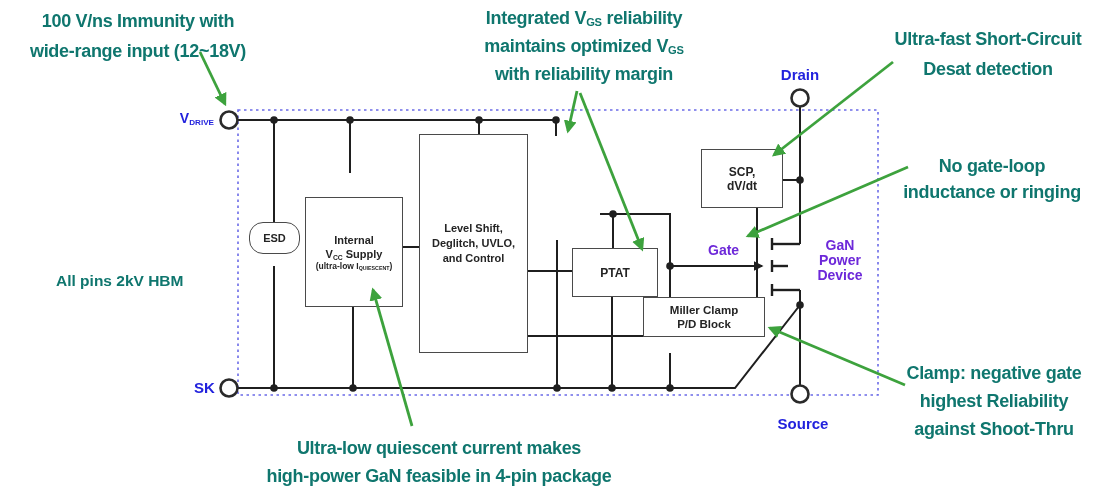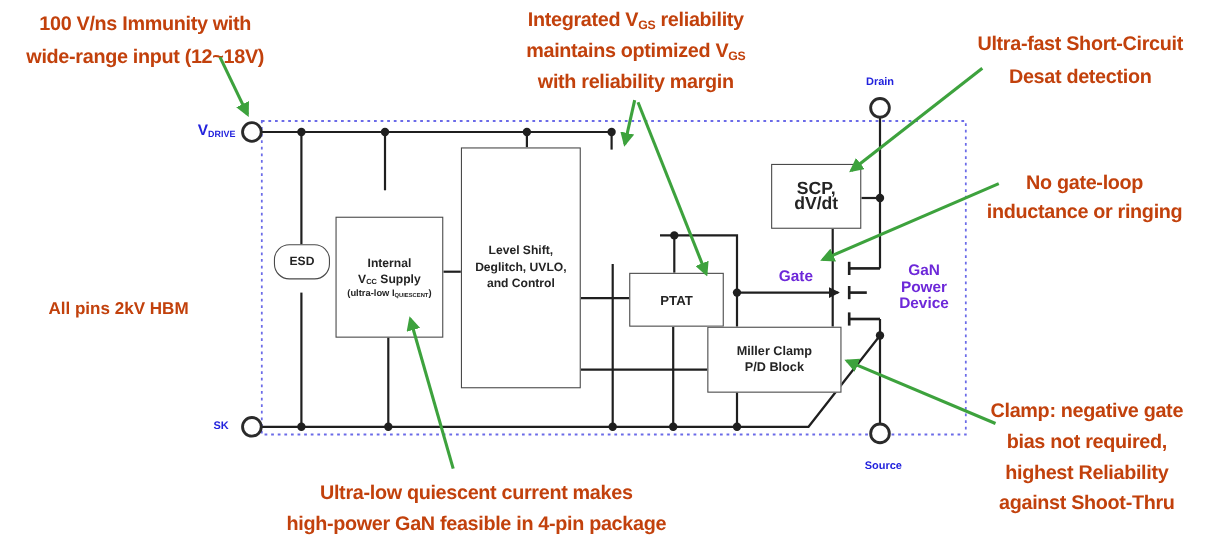--- a/index.html
+++ b/index.html
@@ -15,28 +15,28 @@
   .block {
     position:absolute; z-index:1; background:#fff;
     border:1.5px solid #4a4a4a; color:#242424; font-weight:bold;
     display:flex; flex-direction:column; align-items:center; justify-content:center;
     text-align:center; font-size:11px; line-height:14px; letter-spacing:0;
   }
   .block .tiny { font-size:8.5px; line-height:11px; white-space:nowrap; }
   .block sub, .pin sub, .ann sub { font-size:62%; line-height:0; vertical-align:-0.22em; font-weight:bold; }
 
   .ann {
-    position:absolute; z-index:2; color:#c2410c; font-weight:bold;
-    text-align:center; font-size:18px; line-height:28px; letter-spacing:-0.3px;
+    position:absolute; z-index:2; color:#0f766e; font-weight:bold;
+    text-align:center; font-size:18px; line-height:28px; letter-spacing:-0.3px;padding-left:12px;
   }
   .ann.left-align { text-align:left;margin-top:36px; }
 
   .pin {
     position:absolute; z-index:2; color:#2222dd; font-weight:bold;
-    font-size:10px; line-height:14px;
+    font-size:15px; line-height:14px;
   }
   .pin.dark { color:#6d28d9; font-size:14px; }
   .pin.center { text-align:center; }
 </style>
 </head>
 <body>
 
 <div id="stage">
 
   <svg class="layer under" width="1100" height="498" viewBox="0 0 1100 498">
@@ -119,26 +119,26 @@
     <div>Level Shift,</div>
     <div>Deglitch, UVLO,</div>
     <div>and Control</div>
   </div>
 
 
   <div class="block" style="left:572px; top:248px; width:86px; height:49px; font-size:12px;">
     <div>PTAT</div>
   </div>
 
-  <div class="block" style="left:701px; top:149px; width:82px; height:59px; font-size:16px;">
+  <div class="block" style="left:701px; top:149px; width:82px; height:59px; font-size:12px;">
     <div>SCP,</div>
     <div>dV/dt</div>
   </div>
 
-  <div class="block" style="left:643px; top:297px; width:122px; height:60px; font-size:11.5px;">
+  <div class="block" style="left:643px; top:297px; width:122px; height:40px; font-size:11.5px;">
     <div>Miller Clamp</div>
     <div>P/D Block</div>
   </div>
 
   <div class="pin" style="left:160px; top:111px; width:54px; text-align:right; font-size:14px;"><span>V</span><sub style="font-size:58%;">DRIVE</sub></div>
   <div class="pin" style="left:194px; top:381px;">SK</div>
   <div class="pin center" style="left:770px; top:68px; width:60px;">Drain</div>
   <div class="pin center" style="left:773px; top:417px; width:60px;">Source</div>
   <div class="pin dark" style="left:708px; top:243px;">Gate</div>
   <div class="pin dark center" style="left:813px; top:238px; width:54px; line-height:15px;">
@@ -163,21 +163,20 @@
     <div>Desat detection</div>
   </div>
 
   <div class="ann" style="left:872px; top:153px; width:228px; line-height:26px;">
     <div>No gate-loop</div>
     <div>inductance or ringing</div>
   </div>
 
   <div class="ann" style="left:876px; top:359px; width:224px;">
     <div>Clamp: negative gate</div>
-    <div>bias not required,</div>
     <div>highest Reliability</div>
     <div>against Shoot-Thru</div>
   </div>
 
   <div class="ann" style="left:228px; top:434px; width:410px;">
     <div>Ultra-low quiescent current makes</div>
     <div>high-power GaN feasible in 4-pin package</div>
   </div>
 
   <div class="ann left-align" style="left:44px; top:231px; font-size:15.5px; letter-spacing:0;">All pins 2kV HBM</div>

